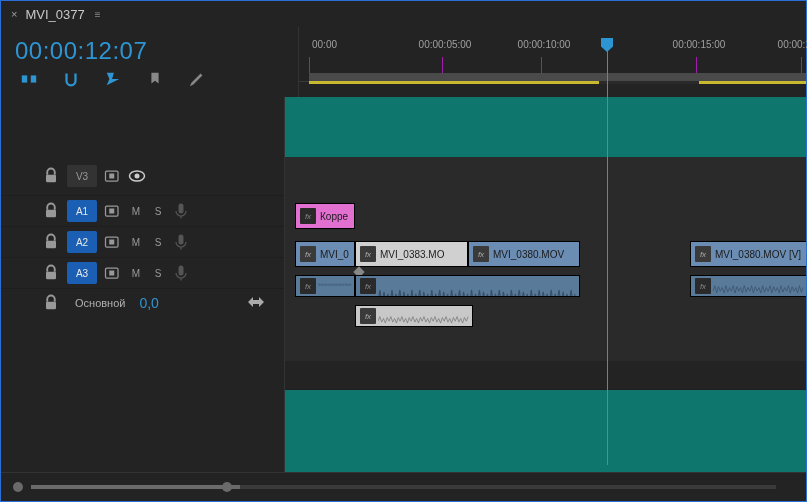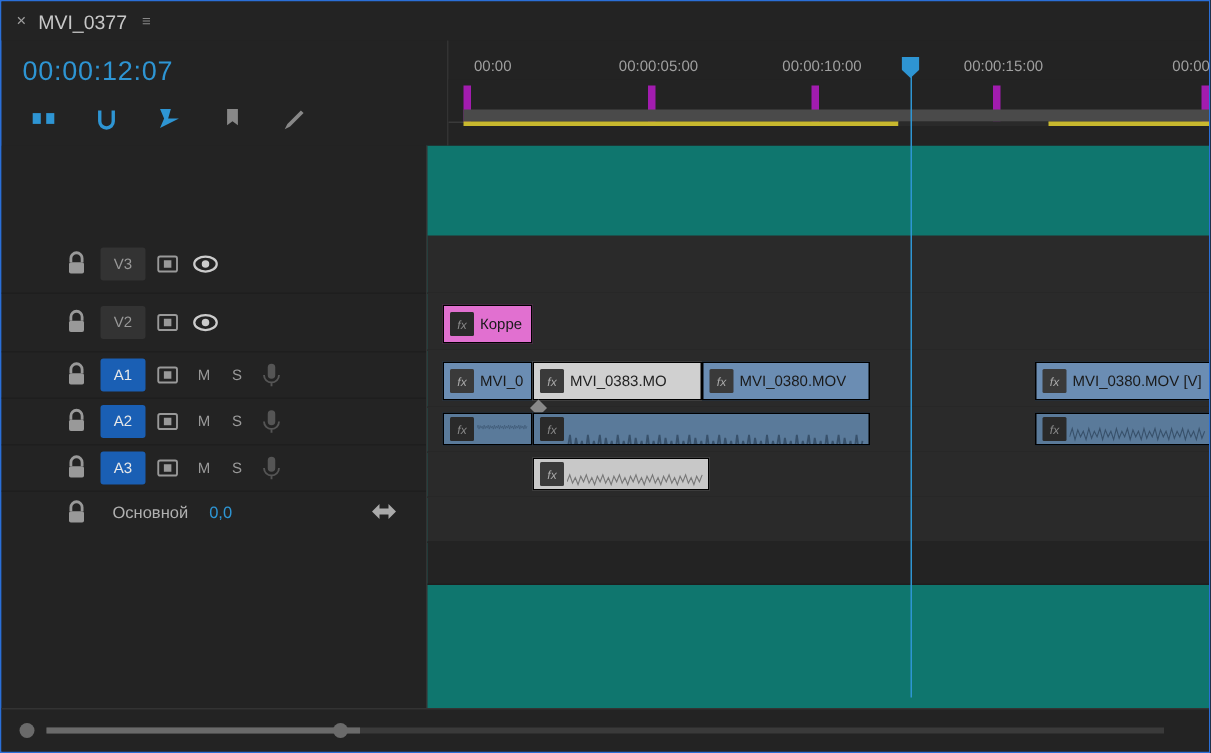--- a/index.html
+++ b/index.html
@@ -4,47 +4,47 @@
 <style>
 html,body{margin:0;padding:0;background:#1a1a1a;font-family:-apple-system,BlinkMacSystemFont,"Segoe UI",Arial,sans-serif;font-size:12px;color:#c0c0c0;overflow:hidden}
 .panel{width:807px;height:502px;background:#232323;border:1px solid #2a6fd8;box-sizing:border-box;position:relative;display:flex;flex-direction:column}
 .tabbar{height:26px;display:flex;align-items:center;padding:0 10px;background:#232323}
 .tab-close{color:#a0a0a0;margin-right:8px;font-size:11px}
 .tab-title{color:#c8c8c8;font-size:13px;margin-right:10px}
 .tab-menu{color:#888;font-size:10px}
 .main{flex:1;display:flex;flex-direction:column}
 .header-row{height:70px;display:flex}
 .header-left{width:283px;padding:10px 0 0 14px;position:relative}
-.timecode{color:#2e95d3;font-size:18px;font-weight:500;letter-spacing:0.5px}
+.timecode{color:#2e95d3;font-size:24px;font-weight:500;letter-spacing:0.5px}
 .tool-row{position:absolute;bottom:8px;left:18px;display:flex;gap:22px;align-items:center}
 .tool-row svg{width:18px;height:18px}
 .header-right{flex:1;position:relative;border-left:1px solid #333}
 .ruler{height:28px;position:relative;background:#232323;border-bottom:1px solid #3a3a3a;margin-top:8px}
-.tick{position:absolute;top:4px;height:24px;border-left:5px solid #a21caf}
+.tick{position:absolute;top:4px;height:24px;border-left:1px solid #a21caf}
 .tick-label{position:absolute;top:-18px;left:-28px;width:60px;text-align:center;font-size:10px;color:#a0a0a0;white-space:nowrap}
 .playhead{position:absolute;top:0;width:1px;background:#2e95d3;z-index:50}
 .playhead .head{position:absolute;top:-7px;left:-6px;width:12px;height:14px;background:#2e95d3;clip-path:polygon(0 0,100% 0,100% 60%,50% 100%,0 60%)}
 .work-area{height:8px;background:#4a4a4a;position:absolute;bottom:0}
 .render-bar{height:3px;position:absolute;bottom:-3px}
 .render-yellow{background:#c8b82e}
 .render-none{background:#2a2a2a}
 .tracks-wrap{flex:1;display:flex;overflow:hidden}
 .track-headers{width:283px;background:#232323;display:flex;flex-direction:column}
 .spacer-top{height:60px}
 .track-hdr{height:38px;display:flex;align-items:center;padding-left:40px;gap:4px;border-bottom:1px solid #1e1e1e}
 .track-hdr.audio{height:30px}
 .master-hdr{height:28px;display:flex;align-items:center;padding-left:40px;gap:14px}
 .ico-btn{width:20px;height:20px;display:flex;align-items:center;justify-content:center;cursor:pointer}
 .trk-label{width:30px;height:22px;display:flex;align-items:center;justify-content:center;font-size:10px;border-radius:2px;margin:0 2px}
 .trk-label.on{background:#1a5fb4;color:#e8e8e8}
 .trk-label.off{background:#333;color:#999}
 .letter-btn{width:18px;height:18px;display:flex;align-items:center;justify-content:center;font-size:10px;color:#999;cursor:pointer}
 .mic{color:#555}
 .master-label{color:#b0b0b0;font-size:11px}
-.master-val{color:#2e95d3;font-size:11px}
+.master-val{color:#2e95d3;font-size:14px}
 .out-ico{margin-left:auto;margin-right:20px;color:#999}
 .track-content{flex:1;position:relative;background:#0f766e;border-left:1px solid #333}
 .track-row{position:absolute;left:0;right:0;height:38px;background:#2a2a2a;border-bottom:1px solid #1e1e1e}
 .track-row.audio{height:30px;background:#2a2a2a}
 .clip{position:absolute;top:4px;height:30px;border:1px solid #000;box-sizing:border-box;display:flex;align-items:center;overflow:hidden;font-size:10px}
 .clip.video{background:#6b8db3;color:#1a1a1a}
 .clip.video-sel{background:#d0d0d0;color:#222}
 .clip.pink{background:#e170d0;color:#1a1a1a}
 .clip.audio{background:#5a7a9a;height:22px;top:4px}
 .clip.audio-sel{background:#c8c8c8;height:22px;top:4px}
@@ -100,27 +100,27 @@
               </svg>
             </span>
       </div>
     </div>
     <div class="header-right">
       <div style="height:18px"></div>
       <div class="ruler">
         <div class="tick" style="left:10px">
               <div class="tick-label" style="left:2px;text-align:left">00:00</div>
             </div>
-        <div class="tick" style="left:133px">
+        <div class="tick" style="left:143px">
               <div class="tick-label">00:00:05:00</div>
             </div>
         <div class="tick" style="left:242px">
               <div class="tick-label">00:00:10:00</div>
             </div>
-        <div class="tick" style="left:363px">
+        <div class="tick" style="left:397px">
               <div class="tick-label">00:00:15:00</div>
             </div>
         <div class="tick" style="left:502px">
               <div class="tick-label">00:00:20:00</div>
             </div>
         <div class="work-area" style="left:10px;right:0"></div>
         <div class="render-bar render-yellow" style="left:10px;width:290px"></div>
         <div class="render-bar render-none" style="left:300px;width:100px"></div>
         <div class="render-bar render-yellow" style="left:400px;right:0"></div>
       </div>
@@ -134,41 +134,20 @@
     <div class="track-headers">
       <div class="spacer-top"></div>
       <div class="track-hdr">
         <span class="ico-btn">
               <svg viewBox="0 0 16 16" fill="#999">
                 <rect x="4" y="7" width="8" height="6" rx="1"></rect>
                 <path fill="none" stroke="#999" stroke-width="1.5" d="M5 7 v-2 a3 3 0 0 1 6 0 v2"></path>
               </svg>
             </span>
         <span class="trk-label off">V3</span>
-        <span class="ico-btn">
-              <svg viewBox="0 0 16 16" fill="#999">
-                <rect x="2" y="4" width="10" height="8" rx="1" fill="none" stroke="#999"></rect>
-                <rect x="5" y="6" width="4" height="4" fill="#999"></rect>
-              </svg>
-            </span>
-        <span class="ico-btn">
-              <svg viewBox="0 0 16 16" fill="#ccc">
-                <ellipse cx="8" cy="8" rx="6" ry="4" fill="none" stroke="#ccc" stroke-width="1.2"></ellipse>
-                <circle cx="8" cy="8" r="2"></circle>
-              </svg>
-            </span>
-      </div>
-      <div class="track-hdr">
-        <span class="ico-btn">
-              <svg viewBox="0 0 16 16" fill="#999">
-                <rect x="4" y="7" width="8" height="6" rx="1"></rect>
-                <path fill="none" stroke="#999" stroke-width="1.5" d="M5 7 v-2 a3 3 0 0 1 6 0 v2"></path>
-              </svg>
-            </span>
-        <span class="trk-label off">V2</span>
         <span class="ico-btn">
               <svg viewBox="0 0 16 16" fill="#999">
                 <rect x="2" y="4" width="10" height="8" rx="1" fill="none" stroke="#999"></rect>
                 <rect x="5" y="6" width="4" height="4" fill="#999"></rect>
               </svg>
             </span>
         <span class="ico-btn">
               <svg viewBox="0 0 16 16" fill="#ccc">
                 <ellipse cx="8" cy="8" rx="6" ry="4" fill="none" stroke="#ccc" stroke-width="1.2"></ellipse>
                 <circle cx="8" cy="8" r="2"></circle>

